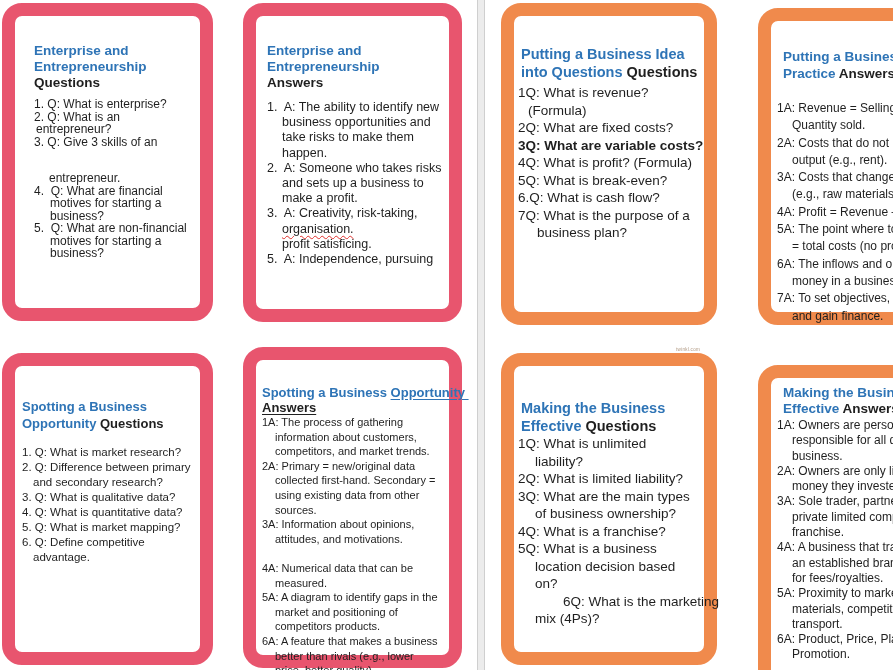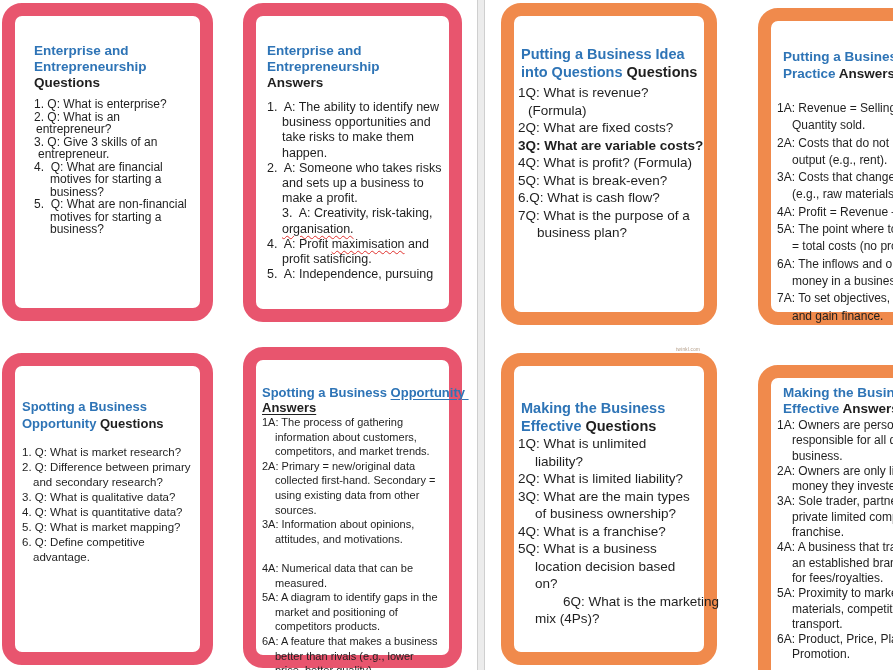--- a/index.html
+++ b/index.html
@@ -85,21 +85,21 @@
       <div class="head">
           <div class="hline"><span class="hb">Enterprise and</span></div>
           <div class="hline"><span class="hb">Entrepreneurship</span></div>
           <div class="hline"><span class="hk">Questions</span></div>
         </div>
       <div class="body">
           <div class="ln" style="padding-left: 19px;"><span>1. Q: What is enterprise?</span></div>
           <div class="ln" style="padding-left: 19px;"><span>2. Q: What is an</span></div>
           <div class="ln" style="padding-left: 21px;"><span>entrepreneur?</span></div>
           <div class="ln" style="padding-left: 19px;"><span>3. Q: Give 3 skills of an</span></div>
-          <div class="ln" style="padding-left: 23px;"><span>entrepreneur.</span></div>
+          <div class="ln" style="padding-left: 34px; margin-top: 24px;"><span>entrepreneur.</span></div>
           <div class="ln" style="padding-left: 19px;"><span>4.  Q: What are financial</span></div>
           <div class="ln" style="padding-left: 35px;"><span>motives for starting a</span></div>
           <div class="ln" style="padding-left: 35px;"><span>business?</span></div>
           <div class="ln" style="padding-left: 19px;"><span>5.  Q: What are non-financial</span></div>
           <div class="ln" style="padding-left: 35px;"><span>motives for starting a</span></div>
           <div class="ln" style="padding-left: 35px;"><span>business?</span></div>
         </div>
       <div class="wm">twinkl.com</div>
     </div>
   </div>
@@ -112,23 +112,22 @@
           <div class="hline"><span class="hk">Answers</span></div>
         </div>
       <div class="body">
           <div class="ln" style="padding-left: 11px;"><span>1.  A: The ability to identify new</span></div>
           <div class="ln" style="padding-left: 26px;"><span>business opportunities and</span></div>
           <div class="ln" style="padding-left: 26px;"><span>take risks to make them</span></div>
           <div class="ln" style="padding-left: 26px;"><span>happen.</span></div>
           <div class="ln" style="padding-left: 11px;"><span>2.  A: Someone who takes risks</span></div>
           <div class="ln" style="padding-left: 26px;"><span>and sets up a business to</span></div>
           <div class="ln" style="padding-left: 26px;"><span>make a profit.</span></div>
-          <div class="ln" style="padding-left: 26px;"><span>3.  A: Creativity, risk-taking,</span></div>
+          <div class="ln" style="padding-left: 11px;"><span>3.  A: Creativity, risk-taking,</span></div>
           <div class="ln" style="padding-left: 26px;"><span class="wavy">organisation.</span></div>
-          <div class="ln" style="padding-left: 11px;"><span>4.  A: Profit </span><span class="wavy">maximisation</span><span> and</span></div>
           <div class="ln" style="padding-left: 26px;"><span>profit satisficing.</span></div>
           <div class="ln" style="padding-left: 11px;"><span>5.  A: Independence, pursuing</span></div>
         </div>
       <div class="wm">twinkl.com</div>
     </div>
   </div>
 
   <div class="card orange c3">
     <div class="inner">
       <div class="head">

